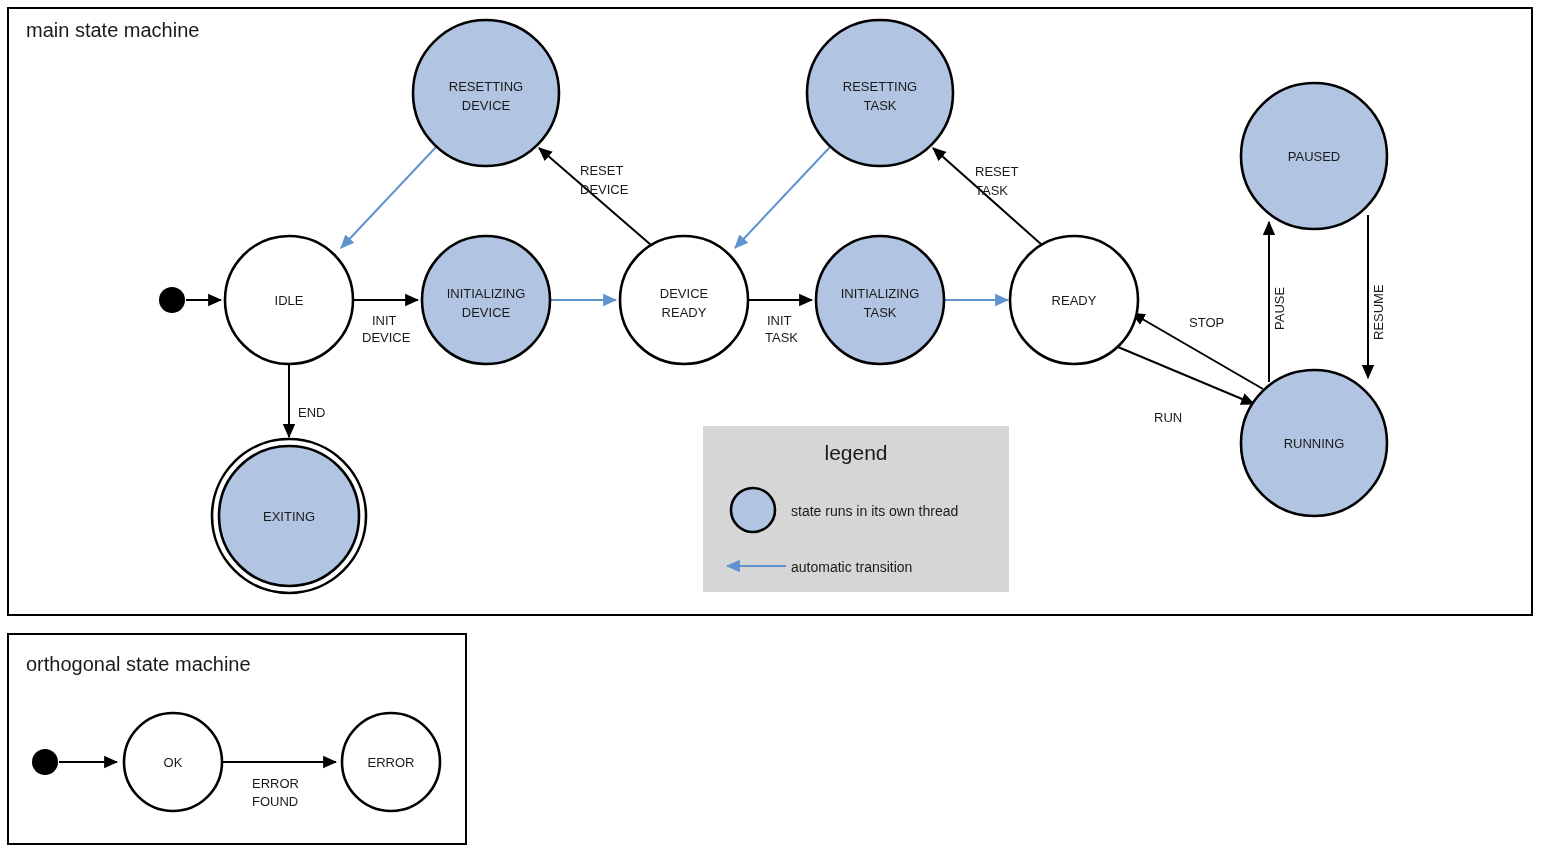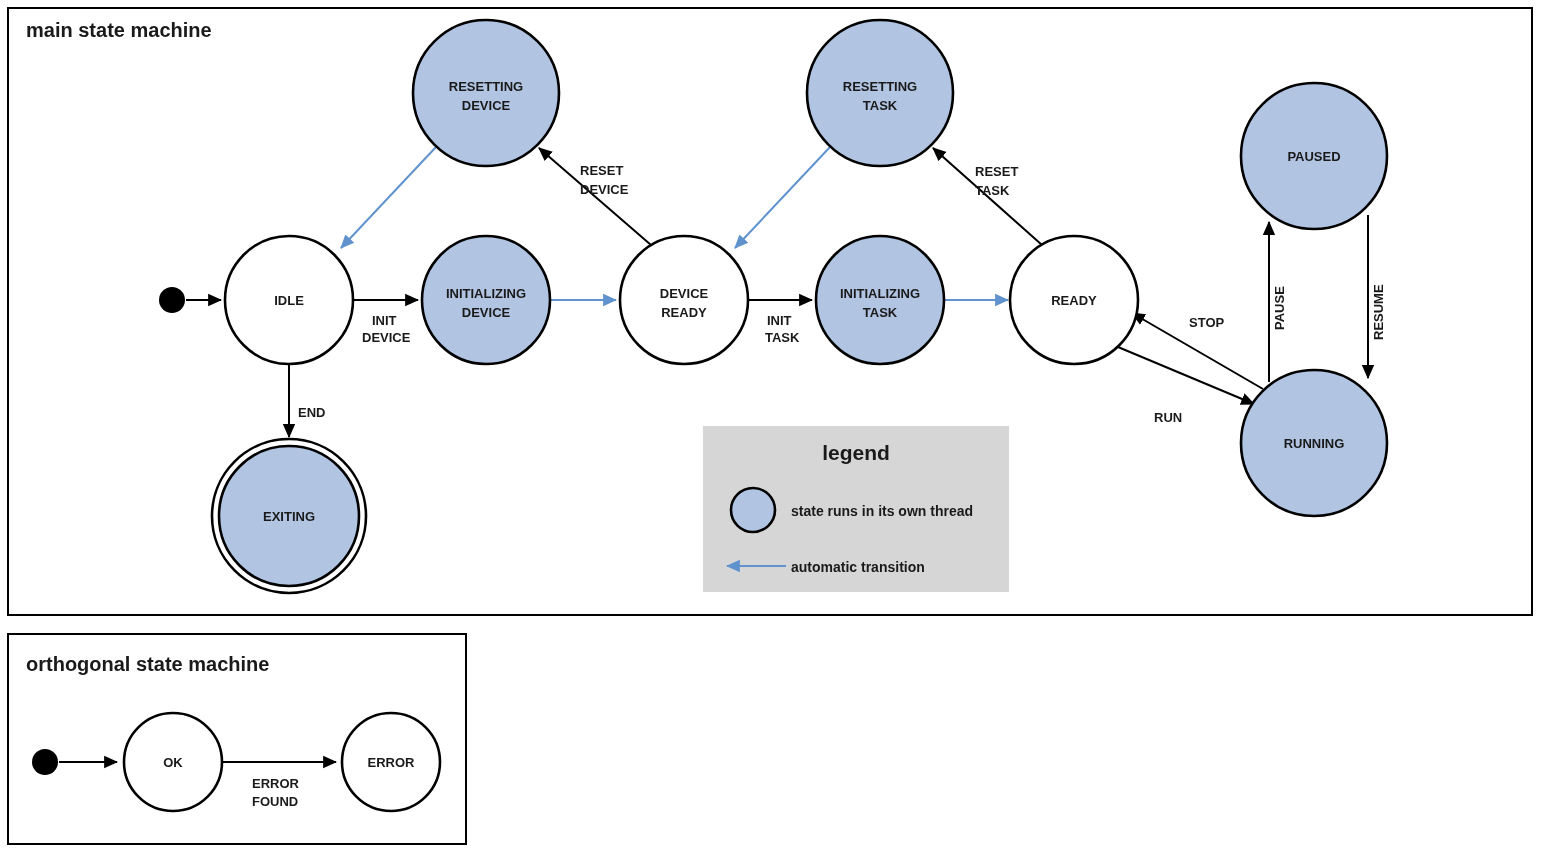--- a/index.html
+++ b/index.html
@@ -10,21 +10,20 @@
   body {
     width: 1555px;
     height: 852px;
     font-family: "Liberation Sans", sans-serif;
     overflow: hidden;
   }
   #stage {
     position: relative;
     width: 1555px;
     height: 852px;
-    font-weight: bold;
   }
   svg#diagram {
     position: absolute;
     top: 0;
     left: 0;
     width: 1555px;
     height: 852px;
     display: block;
   }
   .frame {

